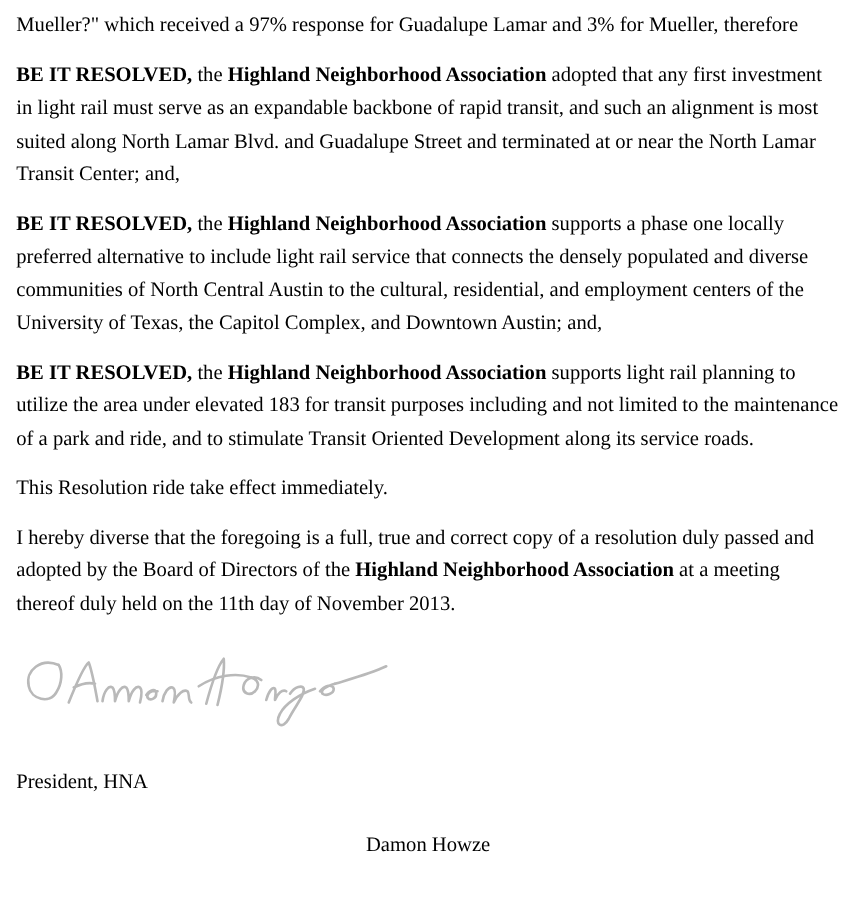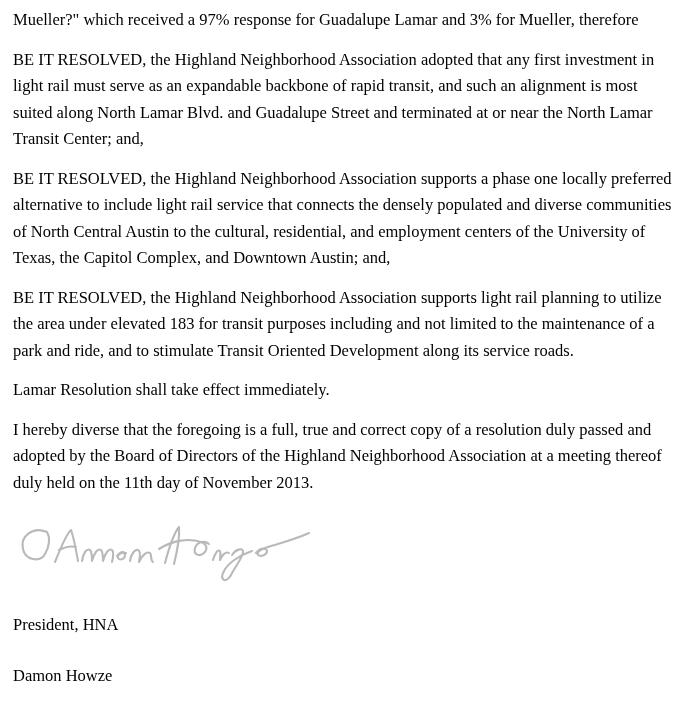--- a/index.html
+++ b/index.html
@@ -21,46 +21,47 @@
     line-height: 26.5px;
     color: #000000;
   }
   .doc-body p {
     margin: 13px 0;
     max-width: 659px;
   }
   .doc-body p:first-child {
     margin-top: 0;
   }
-  b { font-weight: normal; }
+  b { font-weight: bold; }
   .signature-block {
     margin-top: 20px;
     height: 80px;
   }
   .signature-block svg {
     display: block;
   }
   .signer-title {
     margin: 16px 0 2px 0;
   }
   .signer-name {
     margin: 24px 0 0 0;
+    text-align: center;
   }
 </style>
 </head>
 <body>
 
 <div class="doc">
 
   <div class="doc-body" id="paragraphs">
       <p><span>Mueller?" which received a 97% response for Guadalupe Lamar and 3% for Mueller, therefore</span></p>
       <p><b>BE IT RESOLVED,</b><span> the </span><b>Highland Neighborhood Association</b><span> adopted that any first investment in light rail must serve as an expandable backbone of rapid transit, and such an alignment is most suited along North Lamar Blvd. and Guadalupe Street and terminated at or near the North Lamar Transit Center; and,</span></p>
       <p><b>BE IT RESOLVED,</b><span> the </span><b>Highland Neighborhood Association</b><span> supports a phase one locally preferred alternative to include light rail service that connects the densely populated and diverse communities of North Central Austin to the cultural, residential, and employment centers of the University of Texas, the Capitol Complex, and Downtown Austin; and,</span></p>
       <p><b>BE IT RESOLVED,</b><span> the </span><b>Highland Neighborhood Association</b><span> supports light rail planning to utilize the area under elevated 183 for transit purposes including and not limited to the maintenance of a park and ride, and to stimulate Transit Oriented Development along its service roads.</span></p>
-      <p><span>Lamar Resolution shall take effect immediately.</span></p>
+      <p><span>This Resolution ride take effect immediately.</span></p>
       <p><span>I hereby diverse that the foregoing is a full, true and correct copy of a resolution duly passed and adopted by the Board of Directors of the </span><b>Highland Neighborhood Association</b><span> at a meeting thereof duly held on the 11th day of November 2013.</span></p>
     </div>
 
   <div class="signature-block">
     <svg width="300" height="80" viewBox="0 0 300 80" aria-hidden="true">
       <g fill="none" stroke-width="2.1" stroke-linecap="round" stroke-linejoin="round" stroke="#b9b9b9">
 
         <path d="M34,16 C20,10 7,20 10,33 C12,44 27,47 32,38 C37,30 37,21 34,16"></path>
 
         <path d="M42,46 C48,31 54,17 58,14 C61,22 63,34 65,45 M46,34 C52,31 59,30 63,31"></path>

